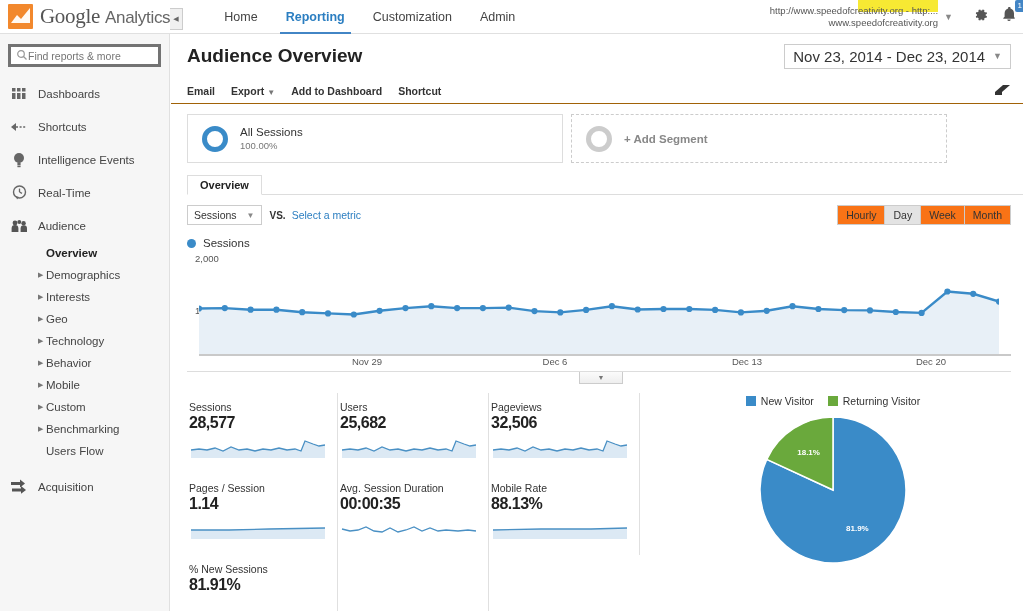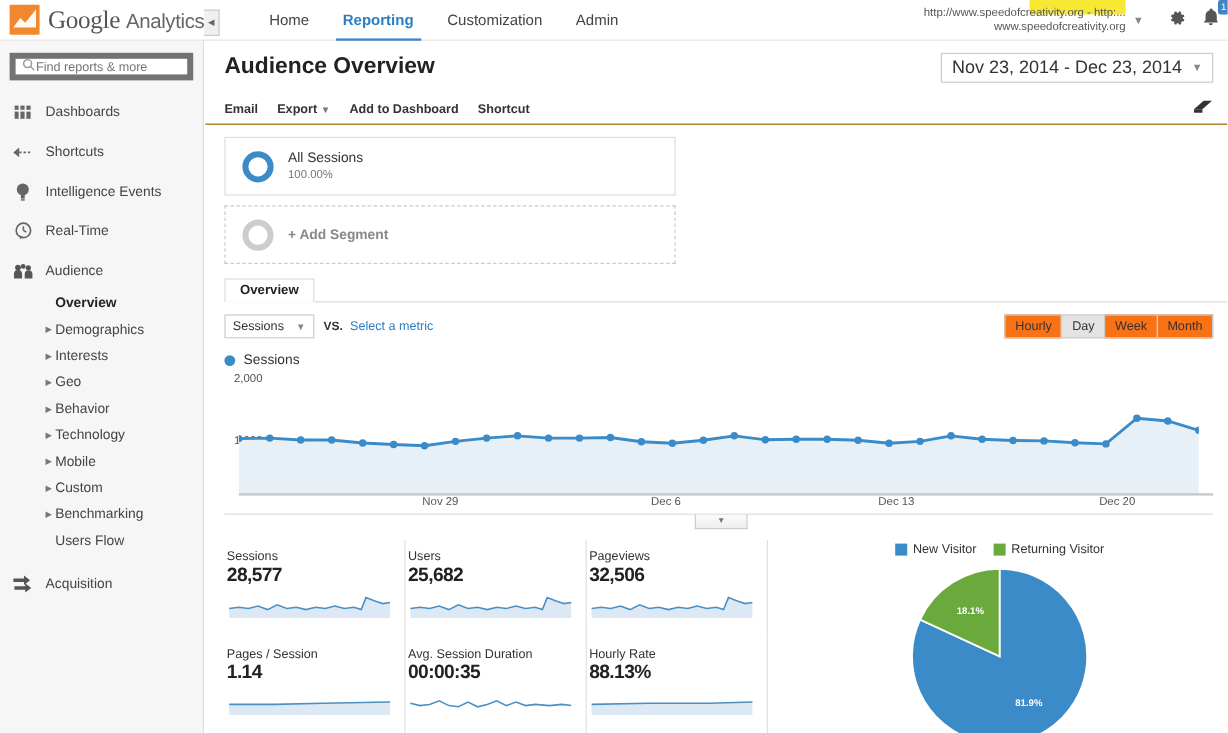--- a/index.html
+++ b/index.html
@@ -79,21 +79,21 @@
   .sidebar {
     position: absolute; left: 0; top: 34px;
     width: 170px; height: 577px;
     background: #f6f6f6;
     border-right: 1px solid #e0e0e0;
     overflow: hidden;
   }
   .search-wrap { padding: 10px 8px 4px 8px; }
   .search-box {
     display: flex; align-items: center;
-    background: #fff; border: 5px solid #737373;
+    background: #fff; border: 3px solid #737373;
     height: 23px; padding: 0 5px;
   }
   .search-box input {
     border: none; outline: none; font-size: 10.5px;
     color: #999; width: 100%; background: transparent;
     font-family: "Liberation Sans", sans-serif;
   }
   .nav-group { margin-top: 6px; }
   .nav-item {
     display: flex; align-items: center;
@@ -149,21 +149,21 @@
     justify-content: space-between;
   }
   .toolbar-left { display: flex; align-items: center; }
   .toolbar-left span.tb {
     font-size: 10.5px; color: #333; margin-right: 16px; cursor: pointer;
     font-weight: bold;
   }
   .tb .cr { font-size: 8px; color: #777; margin-left: 3px; }
 
   .segments {
-    display: flex; padding: 10px 12px 0 16px; gap: 8px; flex-direction: column;
+    display: flex; padding: 10px 12px 0 16px; gap: 8px;
   }
   .segment {
     border: 1px solid #ddd; background: #fff;
     height: 49px; display: flex; align-items: center;
     padding-left: 14px; cursor: pointer;
   }
   .segment.filled { width: 376px; }
   .segment.add {
     width: 376px; border: 1px dashed #ccc;
   }
@@ -417,25 +417,25 @@
       <div class="sub-item">
         <span class="arrow">▶</span>
         <span>Interests</span>
       </div>
       <div class="sub-item">
         <span class="arrow">▶</span>
         <span>Geo</span>
       </div>
       <div class="sub-item">
         <span class="arrow">▶</span>
+        <span>Technology</span>
+      </div>
+      <div class="sub-item">
+        <span class="arrow">▶</span>
         <span>Behavior</span>
-      </div>
-      <div class="sub-item">
-        <span class="arrow">▶</span>
-        <span>Technology</span>
       </div>
       <div class="sub-item">
         <span class="arrow">▶</span>
         <span>Mobile</span>
       </div>
       <div class="sub-item">
         <span class="arrow">▶</span>
         <span>Custom</span>
       </div>
       <div class="sub-item">
@@ -629,21 +629,21 @@
         <div class="stat">
           <div class="stat-label">Avg. Session Duration</div>
           <div class="stat-value">00:00:35</div>
           <div class="spark">
             <svg width="138" height="22" viewBox="0 0 138 22">
               <path d="M2,12 L10,14 L18,13 L26,10 L34,14 L42,15 L50,11 L58,15 L66,13 L74,10 L82,14 L90,11 L98,14 L106,13 L118,14 L128,13 L136,14" fill="none" stroke="#4a90c4" stroke-width="1.3"></path>
             </svg>
           </div>
         </div>
         <div class="stat">
-          <div class="stat-label">Hourly Rate</div>
+          <div class="stat-label">Mobile Rate</div>
           <div class="stat-value">88.13%</div>
           <div class="spark">
             <svg width="138" height="22" viewBox="0 0 138 22">
               <path d="M2,13 L50,12 L100,12 L136,11 L136,22 L2,22 Z" fill="#dce9f4"></path>
               <path d="M2,13 L50,12 L100,12 L136,11" fill="none" stroke="#4a90c4" stroke-width="1.3"></path>
             </svg>
           </div>
         </div>
       </div>
 

